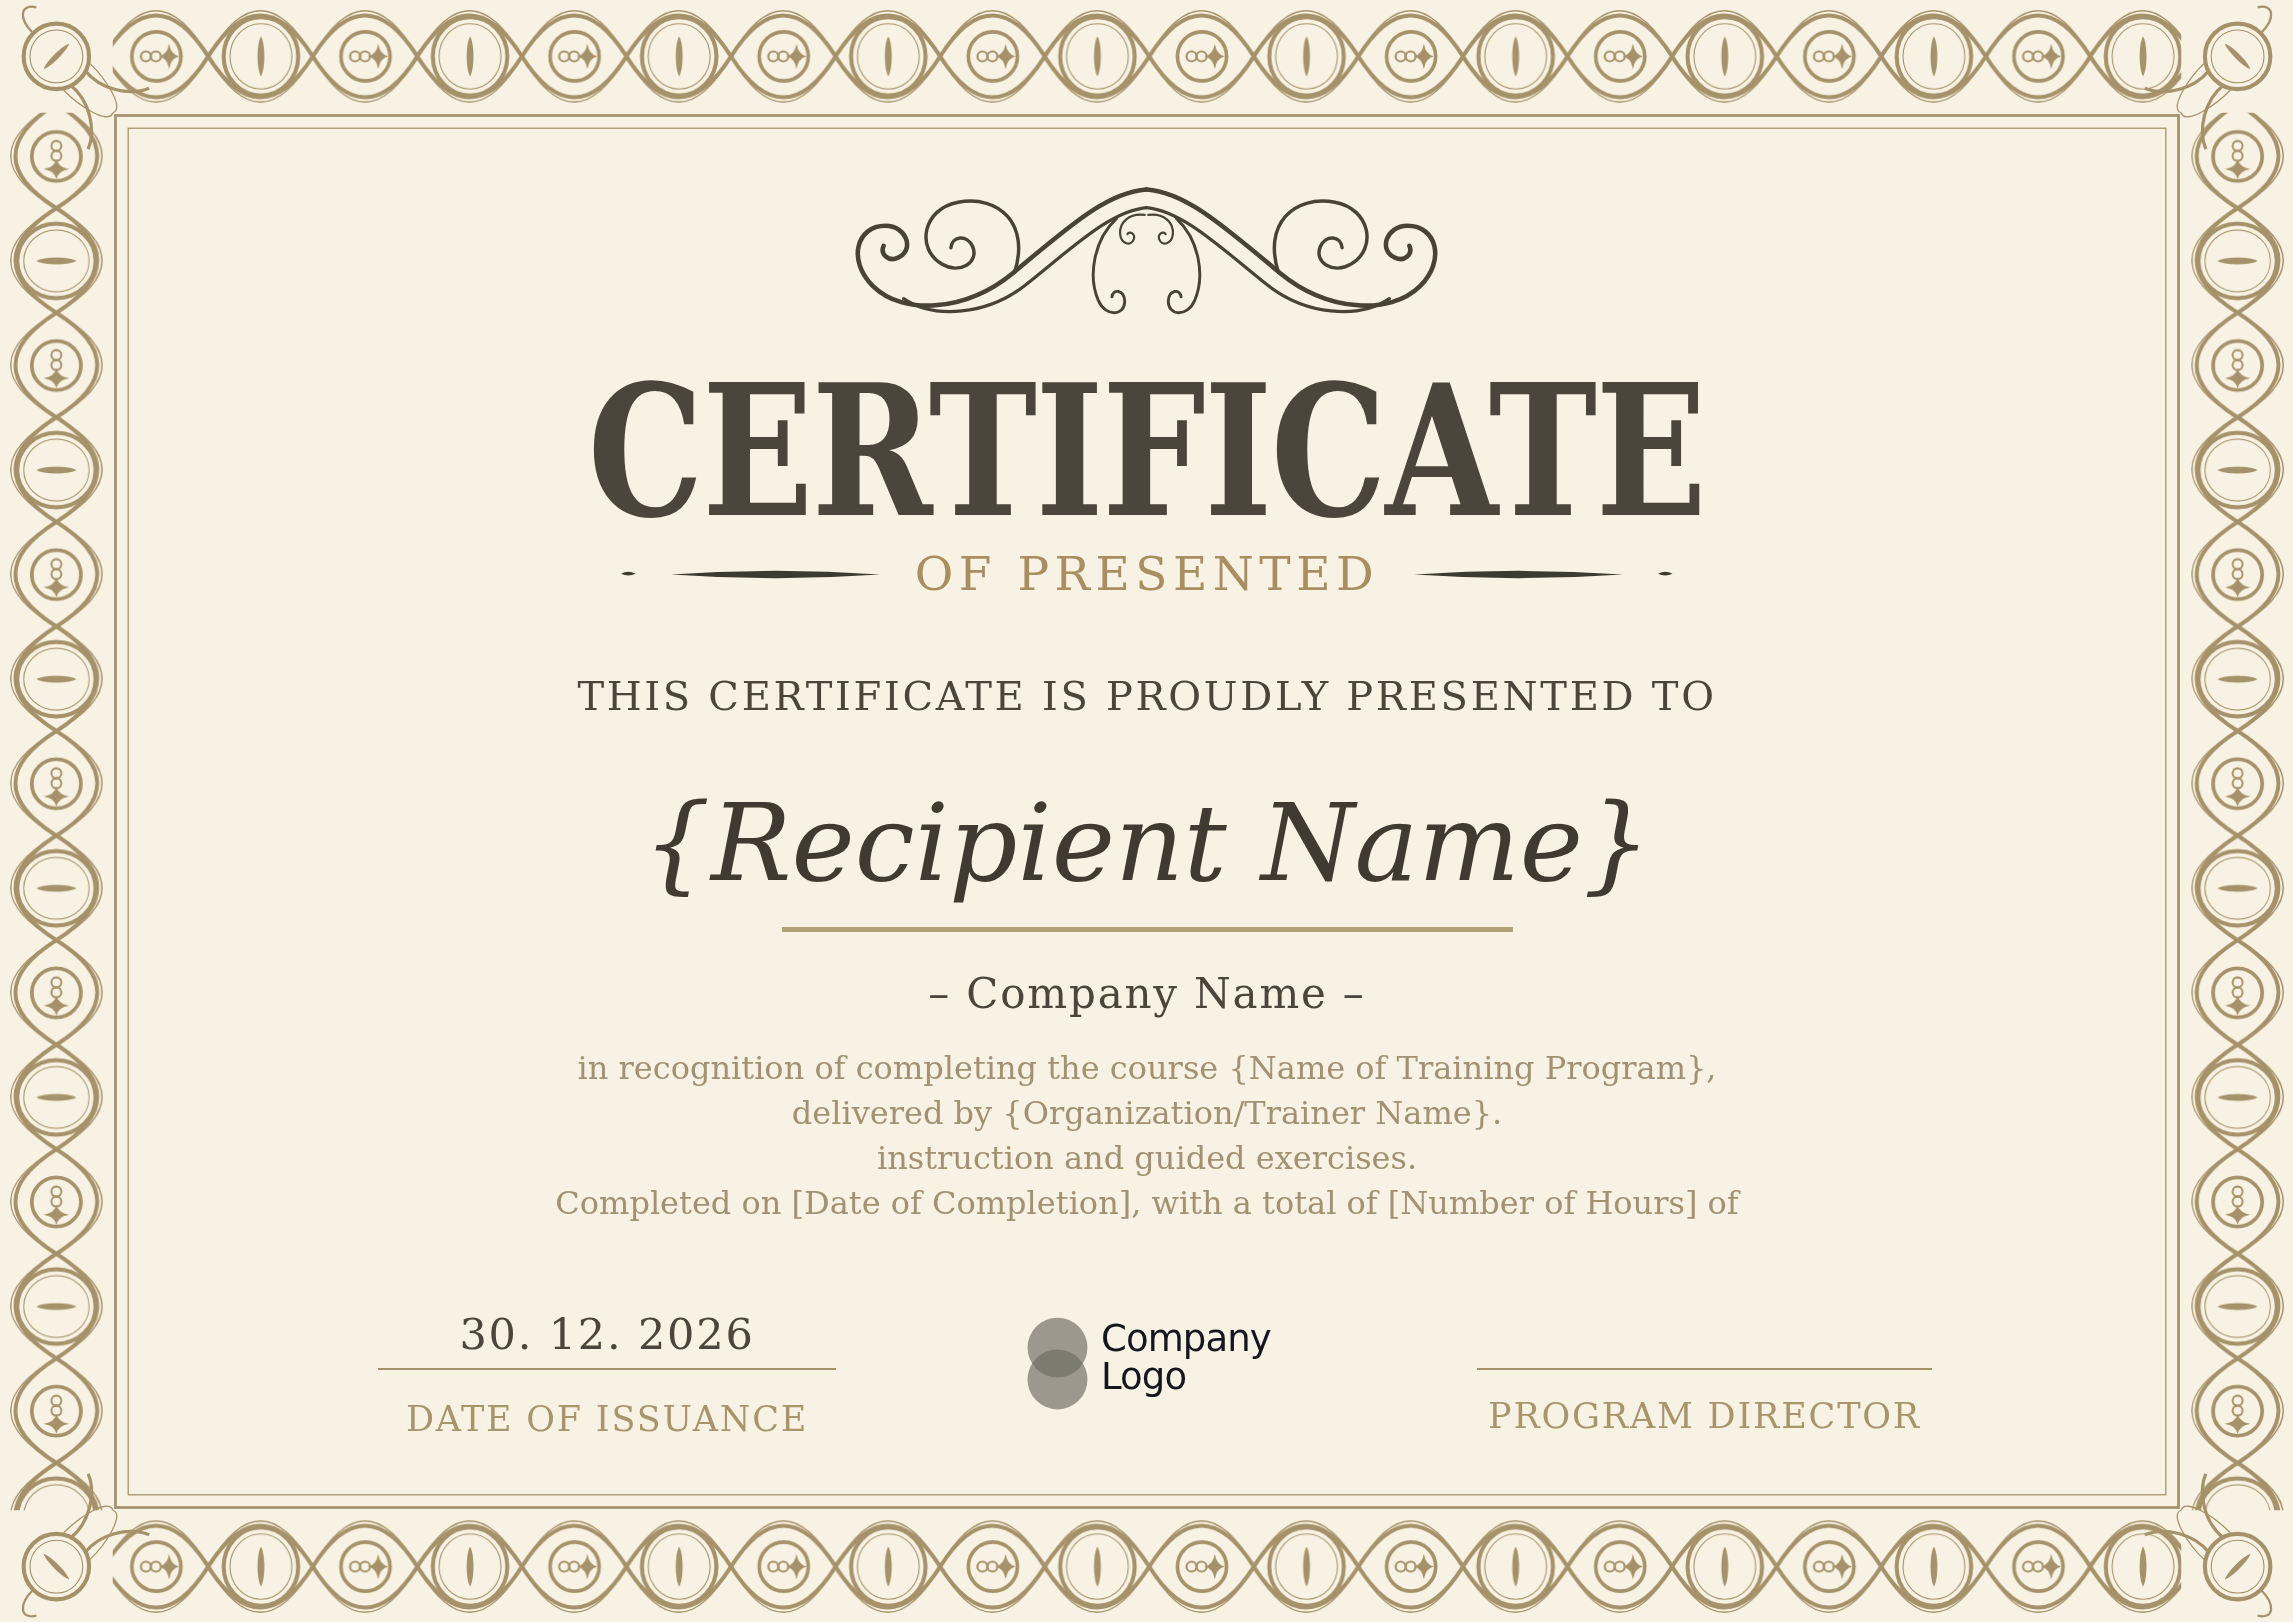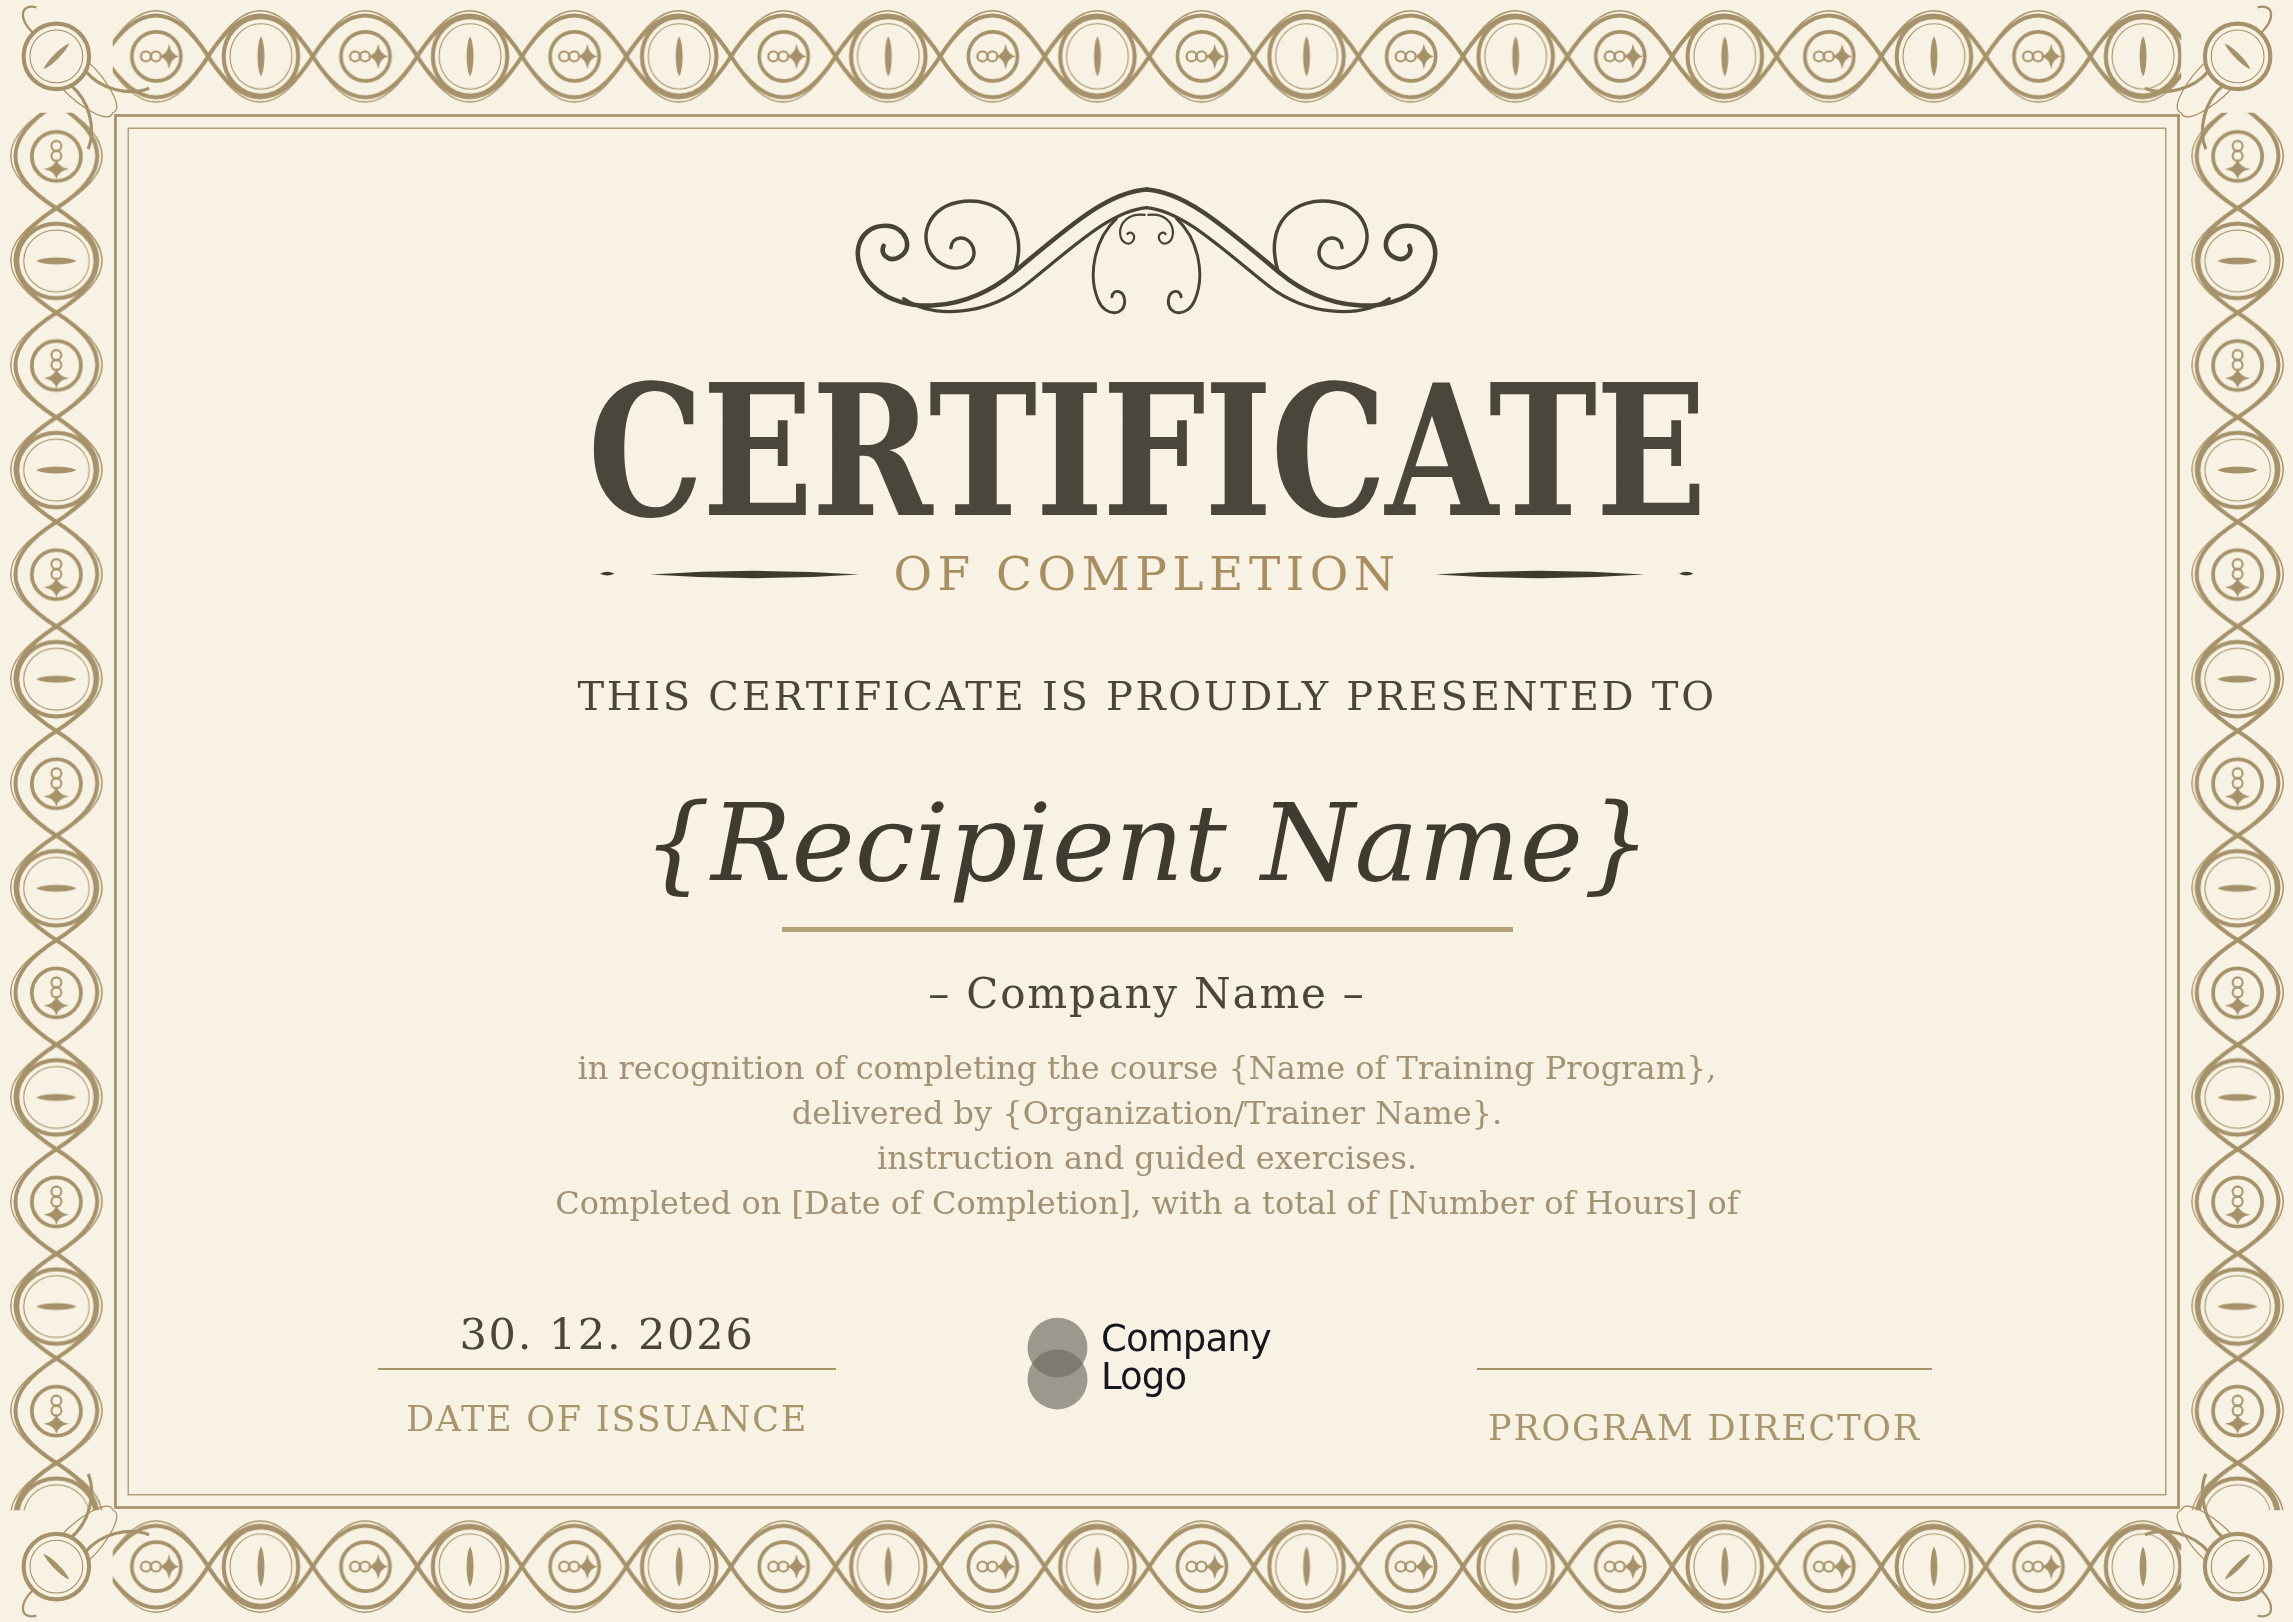--- a/index.html
+++ b/index.html
@@ -71,21 +71,21 @@
     color:var(--body-tan);
   }
   .body-text span{display:block;}
 
   .sig-col{position:absolute;text-align:center;}
   .sig-col.left{left:378px;width:458px;top:1309px;}
   .sig-col.right{left:1477px;width:455px;top:1309px;}
   .sig-value{font-size:43px;color:var(--title-dark);letter-spacing:1.8px;height:53px;}
   .sig-line{width:100%;height:2.7px;background:var(--sig-line);margin-top:5.5px;}
   .sig-label{margin-top:29px;font-size:35px;letter-spacing:1.8px;color:var(--label-tan);white-space:nowrap;}
-  .sig-col.right .sig-label{margin-top:38px;}
+  .sig-col.right .sig-label{margin-top:26px;}
 
   .logo{position:absolute;left:1023px;top:1313px;width:273px;height:109px;}
   .logo-mark{position:absolute;left:0;top:0;}
   .logo-text{
     position:absolute;left:78px;top:7.3px;
     font-family:"DejaVu Sans","Liberation Sans",sans-serif;
     font-weight:400;font-size:37px;line-height:38px;letter-spacing:-0.9px;
     color:var(--logo-text);
   }
   .logo-text span{display:block;}
@@ -166,21 +166,21 @@
 
   <h1 class="title"><span class="squeeze">CERTIFICATE</span></h1>
 
   <div class="subtitle-row">
     <svg class="dash-icon" width="14.5" height="7.3" viewBox="0 0 16 8">
         <path d="M0,4 Q8,0 16,4 Q8,8 0,4 Z" fill="#3d3a30"></path>
       </svg>
     <svg class="spindle-icon" width="209" height="11" viewBox="0 0 230 12">
         <path d="M0,6 Q115,-2 230,6 Q115,14 0,6 Z" fill="#3d3a30"></path>
       </svg>
-    <div class="subtitle">OF COMPLETION</div>
+    <div class="subtitle">OF PRESENTED</div>
     <svg class="spindle-icon" width="209" height="11" viewBox="0 0 230 12">
         <path d="M0,6 Q115,-2 230,6 Q115,14 0,6 Z" fill="#3d3a30"></path>
       </svg>
     <svg class="dash-icon" width="14.5" height="7.3" viewBox="0 0 16 8">
         <path d="M0,4 Q8,0 16,4 Q8,8 0,4 Z" fill="#3d3a30"></path>
       </svg>
   </div>
 
   <div class="presented">THIS CERTIFICATE IS PROUDLY PRESENTED TO</div>
 

